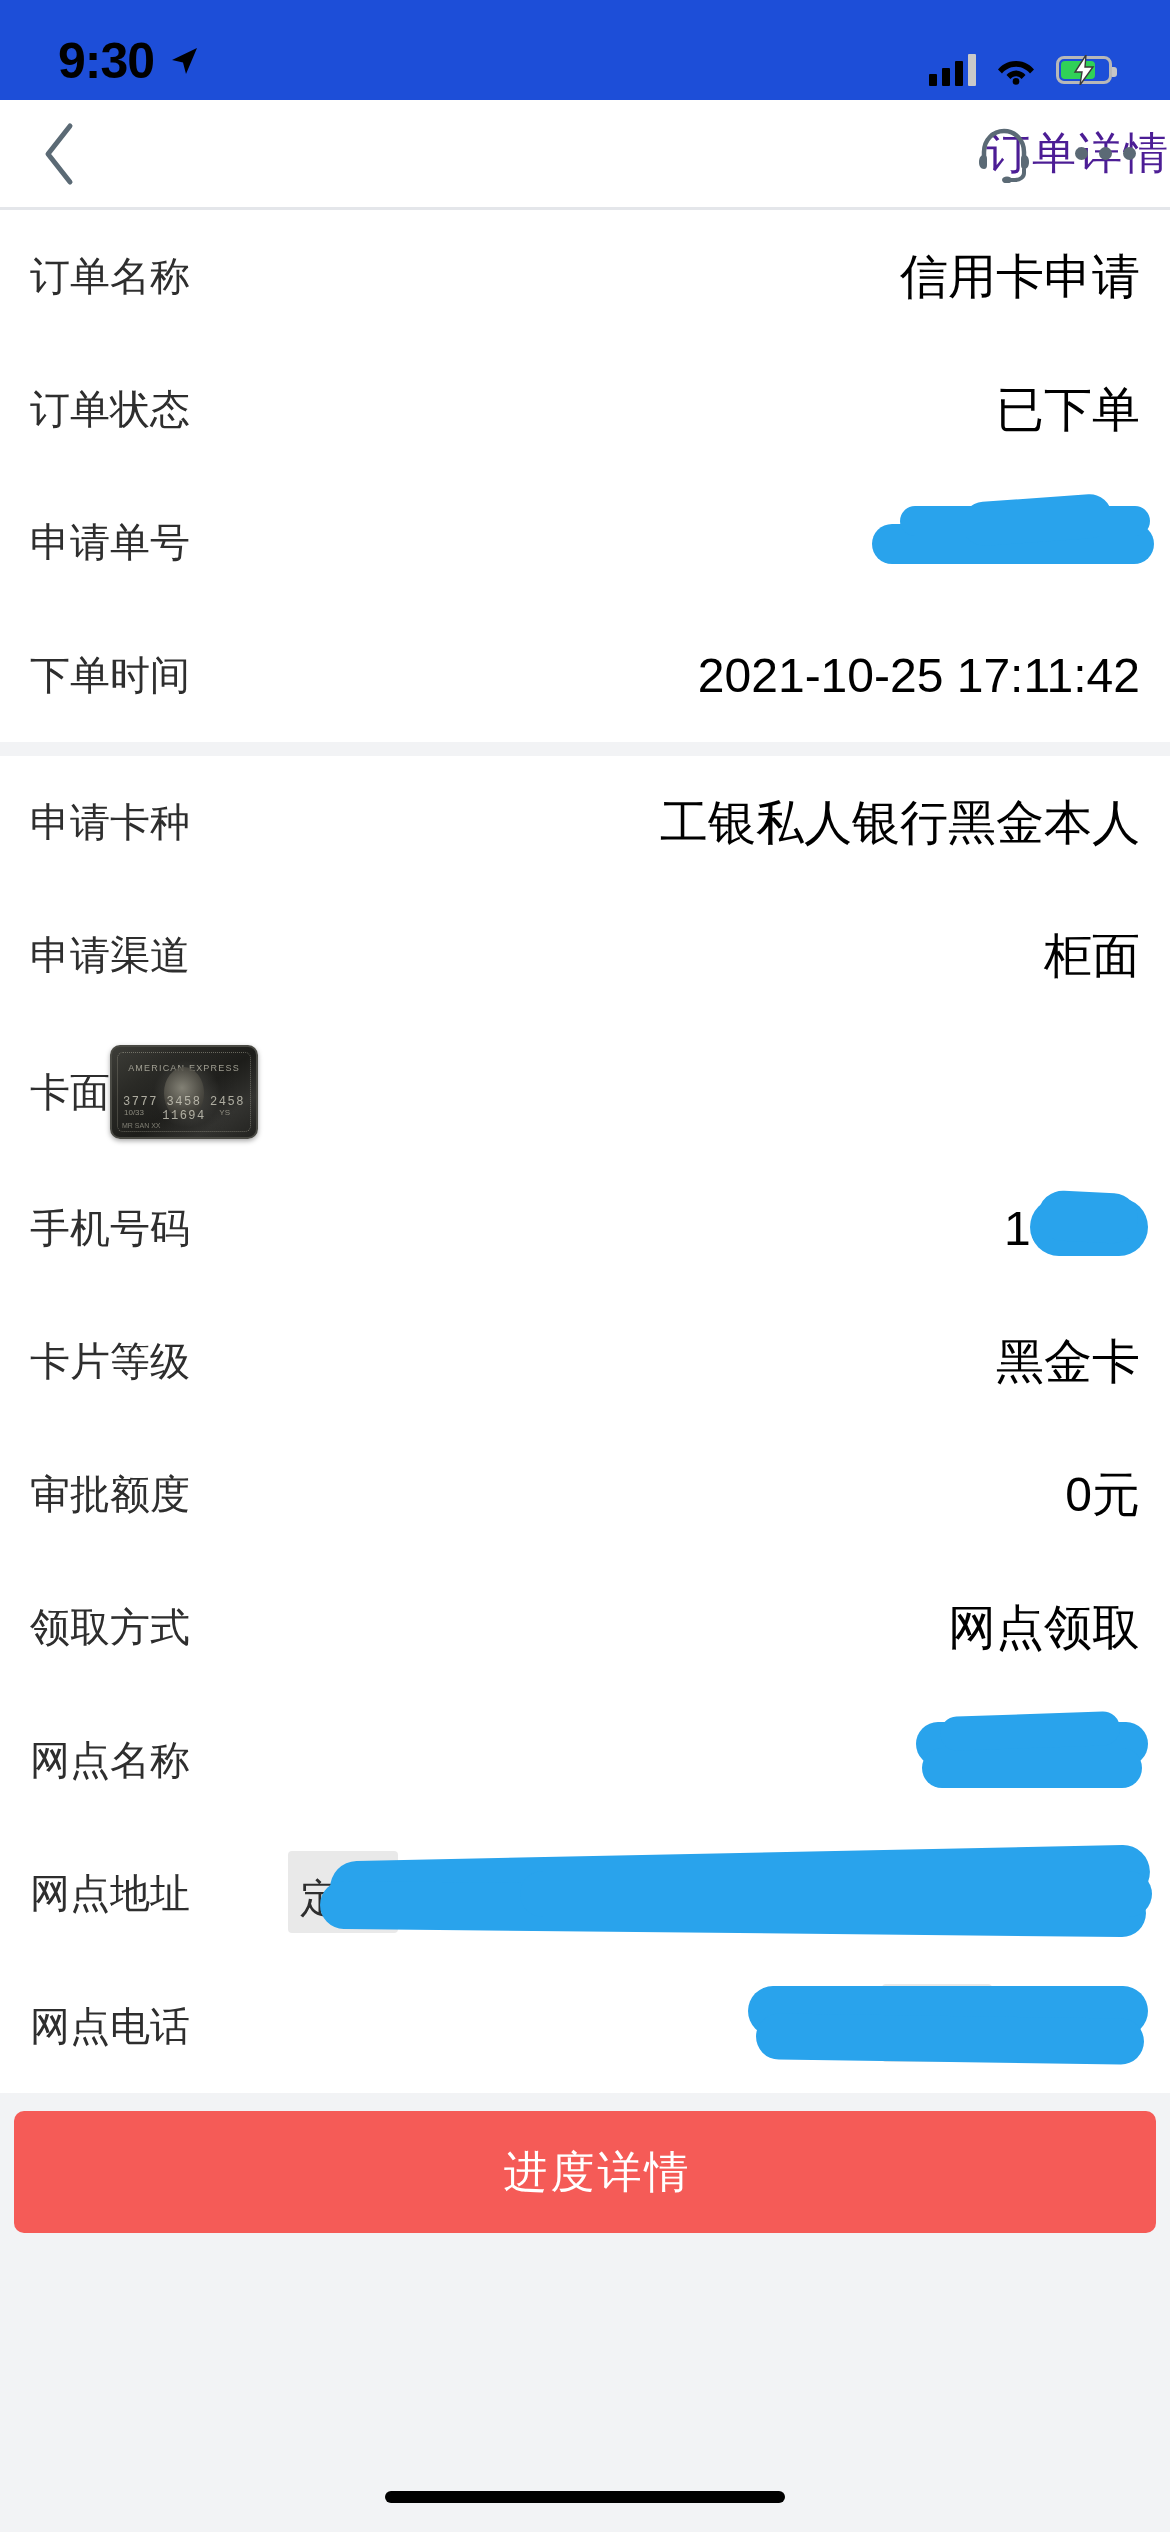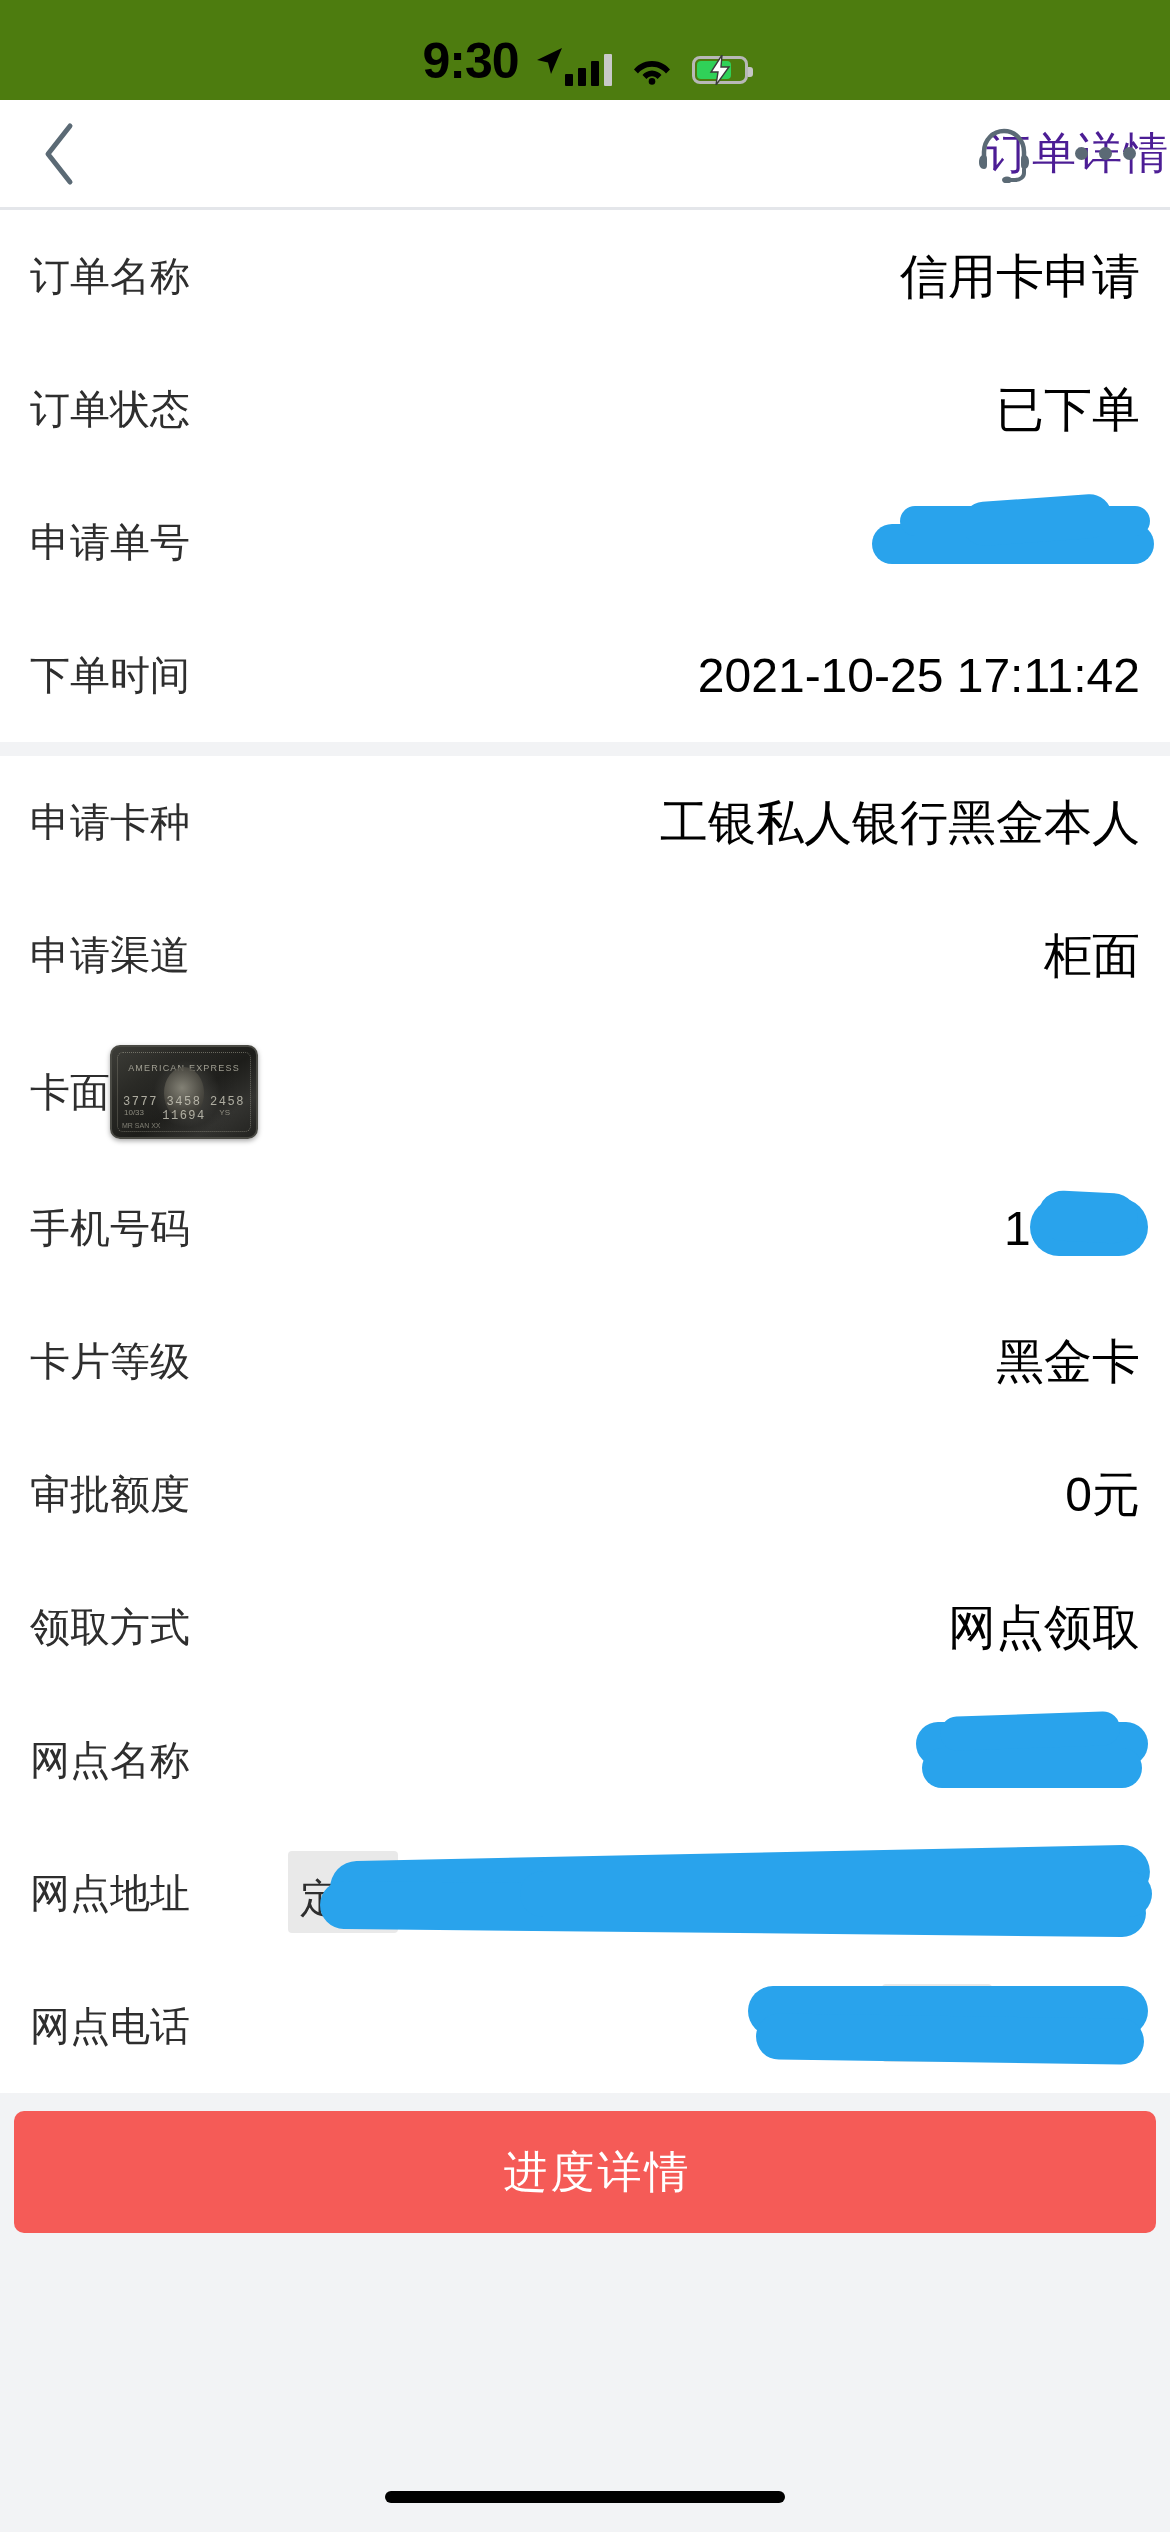--- a/index.html
+++ b/index.html
@@ -15,24 +15,24 @@
     width: 1170px;
     height: 2532px;
     background: #f2f3f5;
     display: flex;
     flex-direction: column;
   }
 
   
   .statusbar {
     height: 100px;
-    background: #4d7c0f;
+    background: #1d4ed8;
     display: flex;
     align-items: flex-end;
-    justify-content: center;
+    justify-content: space-between;
     padding: 0 58px 14px 58px;
     flex: 0 0 auto;
   }
   .sb-left { display: flex; align-items: center; gap: 14px; }
   .sb-time {
     font-size: 50px;
     font-weight: bold;
     color: #000;
     letter-spacing: -1px;
     line-height: 1;

